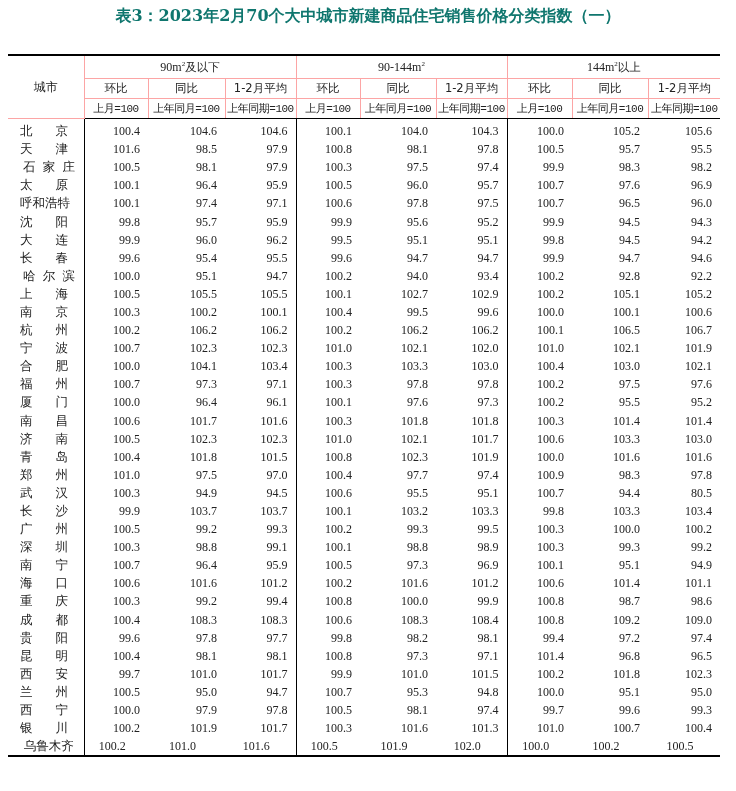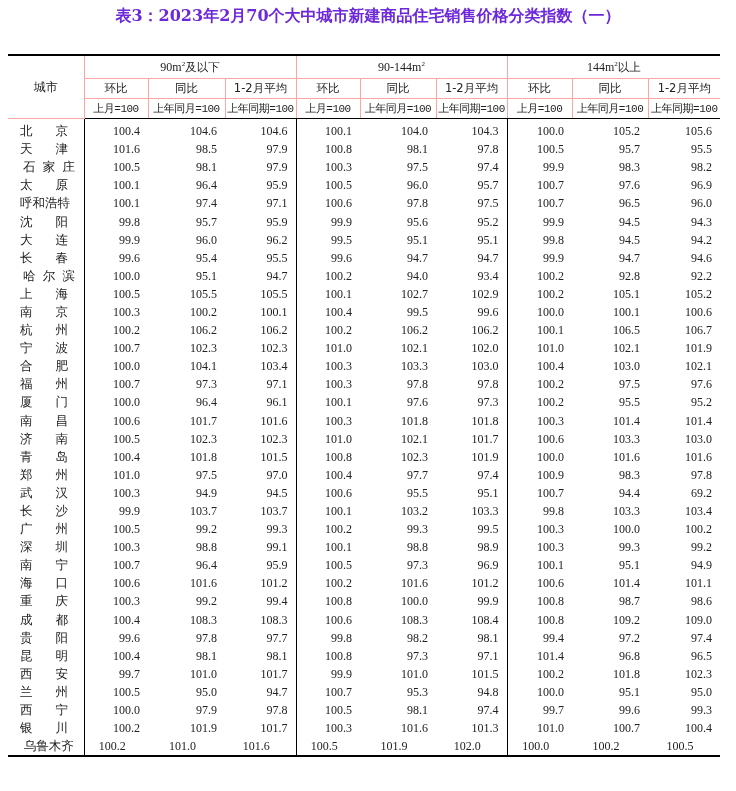--- a/index.html
+++ b/index.html
@@ -1,20 +1,20 @@
 <!DOCTYPE html>
 <html><head>
 <meta charset="utf-8">
 <style>
   html, body { margin: 0; padding: 0; background: #ffffff; }
   body { width: 736px; height: 791px; position: relative; overflow: hidden;
          font-family: "Liberation Serif", "DejaVu Serif", serif; color: #222; }
   .title { position: absolute; top: 6px; left: 0; width: 736px; text-align: center;
            font-family: "DejaVu Serif", "Liberation Serif", serif; font-weight: bold;
-           font-size: 16px; letter-spacing: 0px; color: #6d28d9; }
+           font-size: 16px; letter-spacing: 0px; color: #0f766e; }
   table.data { position: absolute; top: 54px; left: 8px; width: 712px; border-collapse: collapse;
                table-layout: fixed; font-size: 12px; }
   table.data col.c0 { width: 76px; }
   table.data col.c1 { width: 64px; }
   table.data col.c2 { width: 77px; }
   table.data col.c3 { width: 71px; }
   table.data col.c4 { width: 64px; }
   table.data col.c5 { width: 76px; }
   table.data col.c6 { width: 71px; }
   table.data col.c7 { width: 65px; }
@@ -393,21 +393,21 @@
             <span>汉</span>
           </span></td>
         <td class="num">100.3</td>
         <td class="num">94.9</td>
         <td class="num grp-end">94.5</td>
         <td class="num">100.6</td>
         <td class="num">95.5</td>
         <td class="num grp-end">95.1</td>
         <td class="num">100.7</td>
         <td class="num">94.4</td>
-        <td class="num">69.2</td>
+        <td class="num">80.5</td>
       </tr>
       <tr>
         <td class="city"><span class="city-wrap">
             <span>长</span>
             <span>沙</span>
           </span></td>
         <td class="num">99.9</td>
         <td class="num">103.7</td>
         <td class="num grp-end">103.7</td>
         <td class="num">100.1</td>

